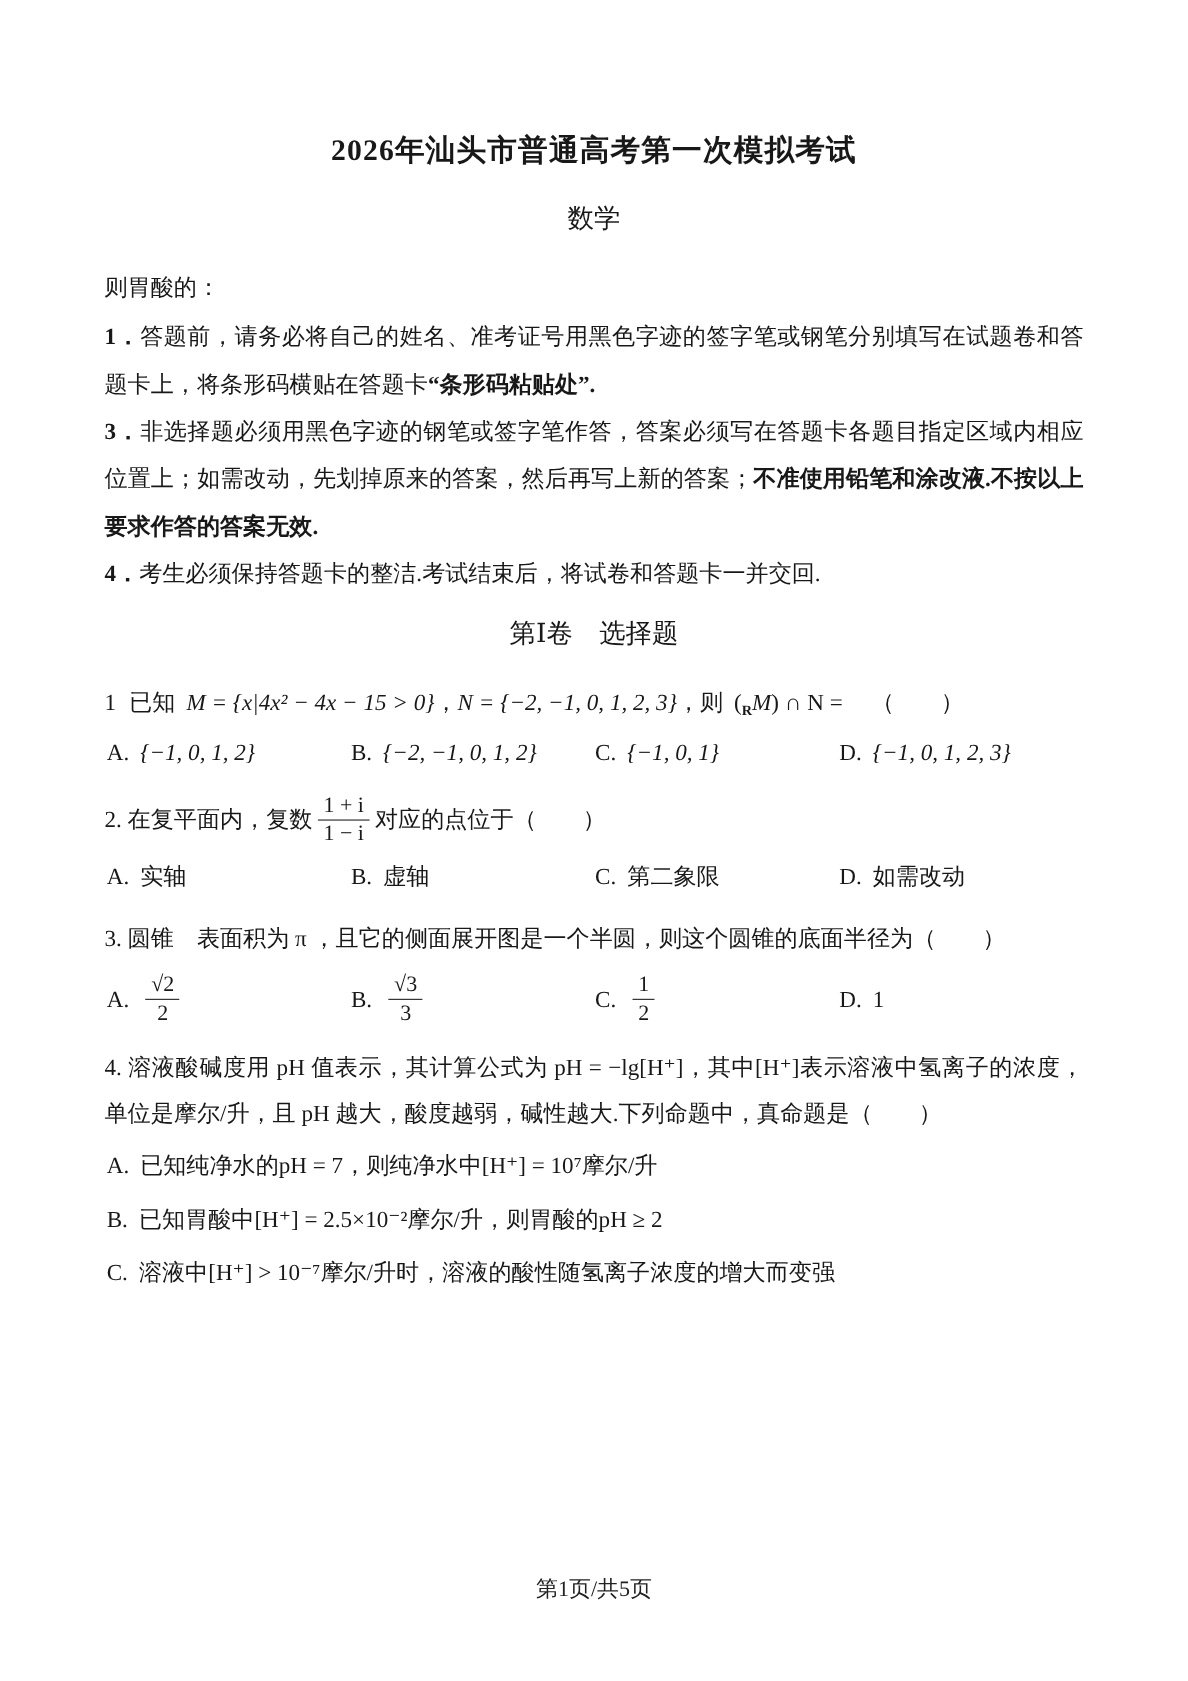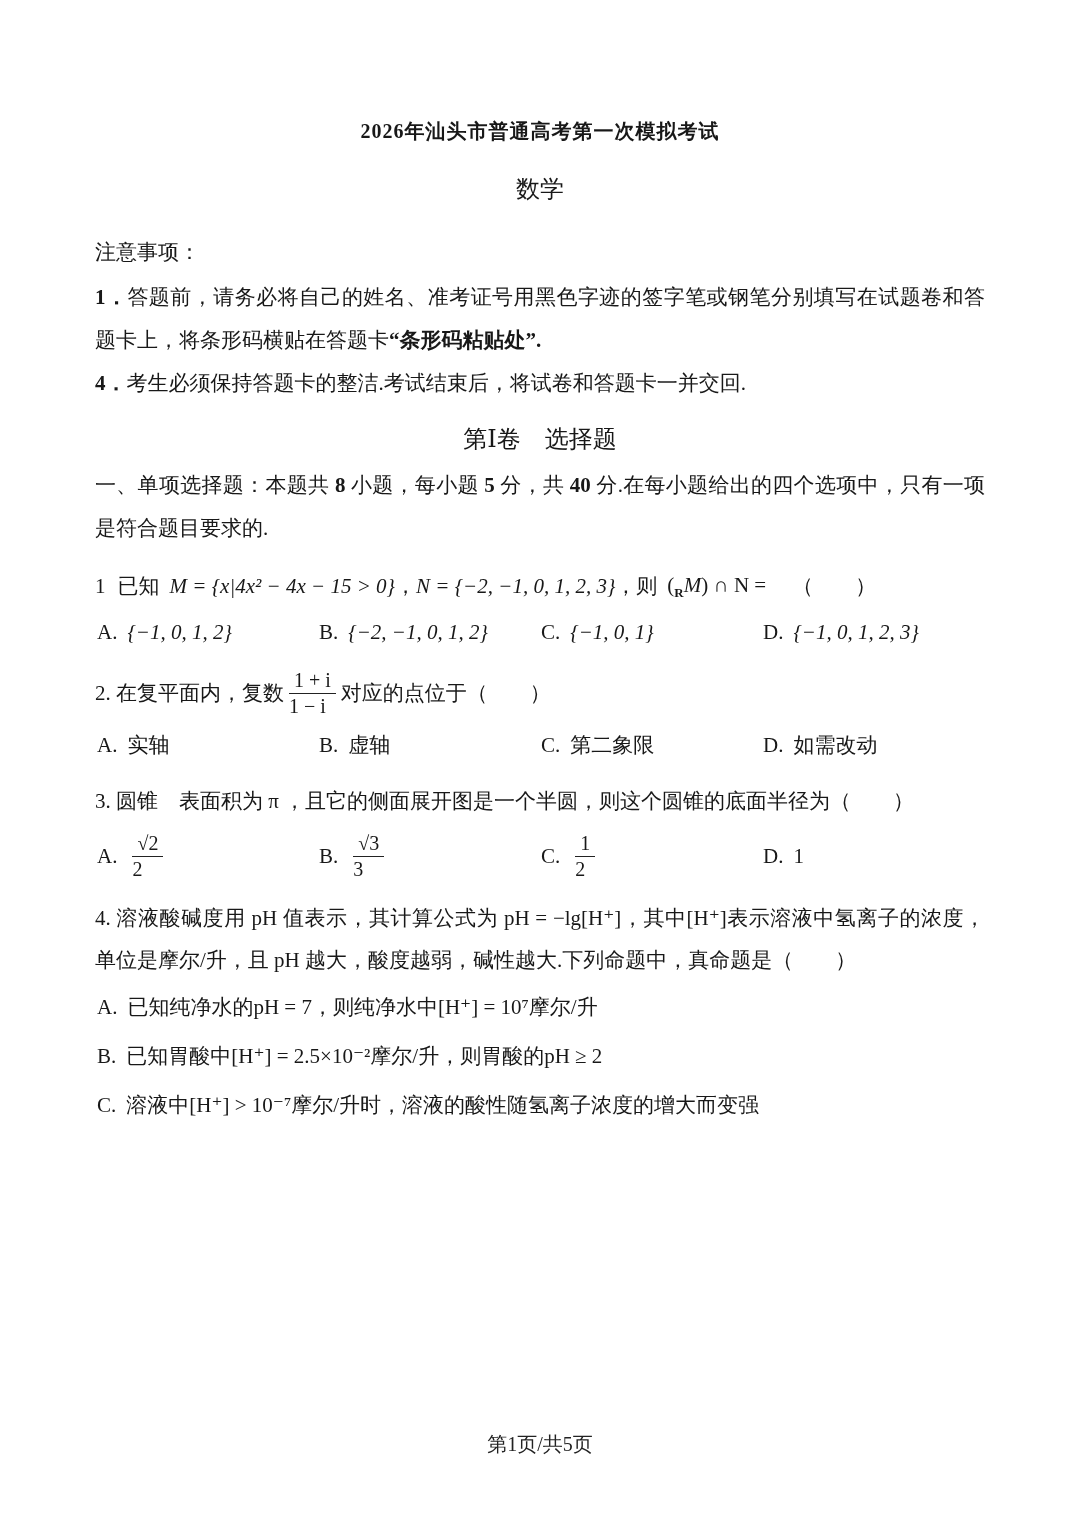--- a/index.html
+++ b/index.html
@@ -6,39 +6,39 @@
   html, body { background: #ffffff; }
   body {
     width: 1080px; height: 1528px;
     position: relative;
     font-family: "Liberation Serif", "DejaVu Serif", serif;
     color: #181818;
     font-size: 21px;
   }
   .page { padding: 118px 95px 0 95px; }
 
-  .title { text-align: center; font-size: 20px; font-weight: 700; letter-spacing: 1px; }
+  .title { text-align: center; font-size: 27px; font-weight: 700; letter-spacing: 1px; }
   .subject { text-align: center; font-size: 24px; font-weight: 400; margin-top: 28px; }
 
   .notice { margin-top: 26px; line-height: 2.05; }
   .notice-heading { margin-bottom: 2px; }
   .notice p { text-align: justify; }
   .b { font-weight: 700; }
 
   .section-header { text-align: center; margin-top: 10px; line-height: 2.05; font-size: 24px; }
   .section-intro { line-height: 2.05; text-align: justify; }
 
   .question { margin-top: 14px; line-height: 2.0; }
   .q-line { display: flex; align-items: center; flex-wrap: wrap; }
   .math { font-style: italic; }
   .set { font-style: italic; }
   .upright { font-style: normal; }
 
   .frac {
-    display: inline-flex; flex-direction: column; 
+    display: inline-flex; flex-direction: column; text-align: center;
     vertical-align: middle; line-height: 1.15; margin: 2px 5px; font-size: 20px;
   }
   .frac .num { border-bottom: 1.4px solid #222; padding: 0 5px 1px 5px; }
   .frac .den { padding-top: 1px; }
 
   .opts {
     display: grid;
     grid-template-columns: 222px 222px 222px 1fr;
     margin: 4px 0 10px 2px;
     line-height: 2.0;
@@ -60,32 +60,32 @@
 </style>
 </head>
 <body>
 
 <div class="page">
 
   <h1 class="title">2026年汕头市普通高考第一次模拟考试</h1>
   <h2 class="subject">数学</h2>
 
   <div class="notice">
-    <p class="notice-heading">注意事项：</p>
+    <p class="notice-heading">则胃酸的：</p>
 
     <p><span class="b">1．</span><span>答题前，请务必将自己的姓名、准考证号用黑色字迹的签字笔或钢笔分别填写在试题卷和答题卡上，将条形码横贴在答题卡</span><span class="b">“条形码粘贴处”.</span></p>
 
 
+    <p><span class="b">3．</span><span>非选择题必须用黑色字迹的钢笔或签字笔作答，答案必须写在答题卡各题目指定区域内相应位置上；如需改动，先划掉原来的答案，然后再写上新的答案；</span><span class="b">不准使用铅笔和涂改液.不按以上要求作答的答案无效.</span></p>
 
     <p><span class="b">4．</span><span>考生必须保持答题卡的整洁.考试结束后，将试卷和答题卡一并交回.</span></p>
   </div>
 
   <div class="section-header">第Ⅰ卷　选择题</div>
 
-  <p class="section-intro"><span>一、单项选择题：本题共 </span><span class="b">8</span><span> 小题，每小题 </span><span class="b">5</span><span> 分，共 </span><span class="b">40</span><span> 分.在每小题给出的四个选项中，只有一项是符合题目要求的.</span></p>
 
   <div class="question">
     <div class="q-line">
       <span>1</span>
       <span style="margin:0 10px 0 12px;">已知</span>
       <span class="set">M = {x|4x² − 4x − 15 &gt; 0}</span>
       <span class="upright">，</span>
       <span class="set" style="">N = {−2, −1, 0, 1, 2, 3}</span>
       <span class="upright">，则</span>
       <span class="math" style="margin-left:10px;"><span class="upright">(</span><sub class="setsub">R</sub><span>M</span><span class="upright">) ∩ N =</span></span>

